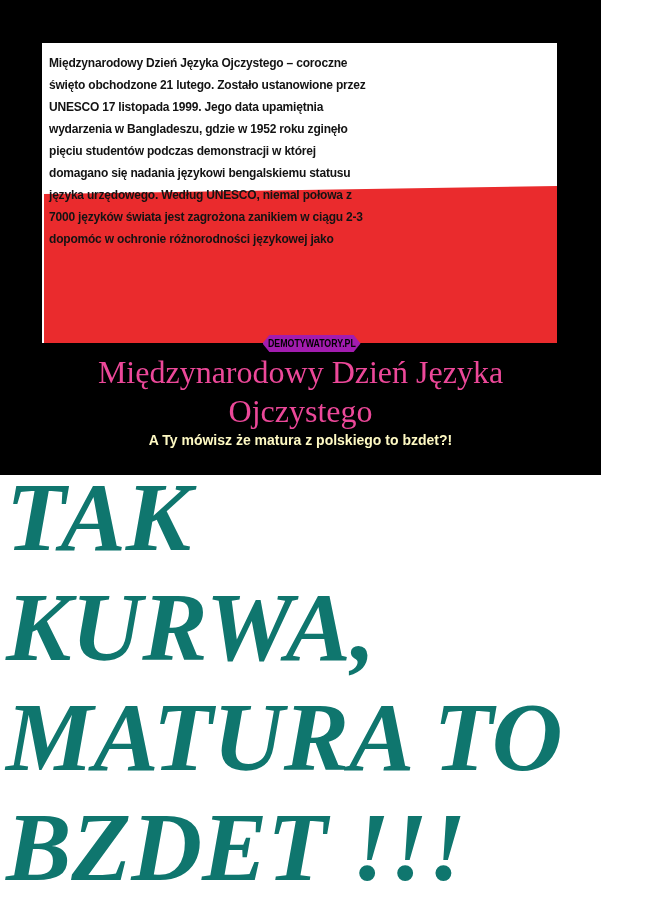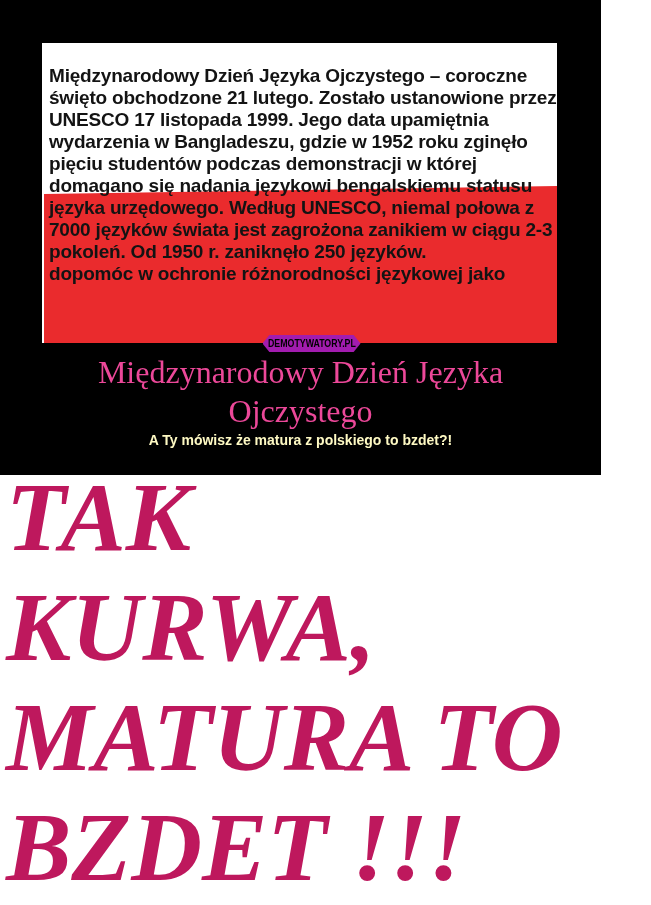--- a/index.html
+++ b/index.html
@@ -25,22 +25,22 @@
     background: #ffffff;
   }
   .flag-band {
     position: absolute;
     left: 2px; right: 0; top: 143px; bottom: 0;
     background: #ea2b2d;
     clip-path: polygon(0 8px, 100% 0, 100% 100%, 0 100%);
   }
   .paragraph {
     position: relative;
-    padding: 22px 4px 0 7px;
-    font-size: 19px; line-height: 22px;
+    padding: 9px 4px 0 7px;
+    font-size: 12px; line-height: 22px;
     font-weight: bold;
     letter-spacing: -0.2px;
     color: #131313;
   }
   .paragraph div { white-space: nowrap; }
 
   
   .badge {
     position: absolute;
     top: 292px; left: 50%;
@@ -78,41 +78,40 @@
 
   
   .caption {
     position: relative;
     top: -13px;
     padding-left: 6px;
     font-family: "Liberation Serif", serif;
     font-style: italic;
     font-weight: bold;
     font-size: 98px; line-height: 110px;
-    color: #be185d;
+    color: #0f766e;
   }
   .caption div { white-space: nowrap; }
 </style>
 </head>
 <body>
 
 <div class="poster">
 
   <div class="photo">
     <div class="flag-band"></div>
     <div class="paragraph">
       <div>Międzynarodowy Dzień Języka Ojczystego – coroczne</div>
       <div>święto obchodzone 21 lutego. Zostało ustanowione przez</div>
       <div>UNESCO 17 listopada 1999. Jego data upamiętnia</div>
       <div>wydarzenia w Bangladeszu, gdzie w 1952 roku zginęło</div>
       <div>pięciu studentów podczas demonstracji w której</div>
       <div>domagano się nadania językowi bengalskiemu statusu</div>
       <div>języka urzędowego. Według UNESCO, niemal połowa z</div>
       <div>7000 języków świata jest zagrożona zanikiem w ciągu 2-3</div>
-      <div>pokoleń. Od 1950 r. zaniknęło 250 języków.</div>
       <div>dopomóc w ochronie różnorodności językowej jako</div>
     </div>
     <div class="badge">
       <span>DEMOTYWATORY.PL</span>
     </div>
   </div>
 
   <div class="title">
     <div>Międzynarodowy Dzień Języka</div>
     <div>Ojczystego</div>

